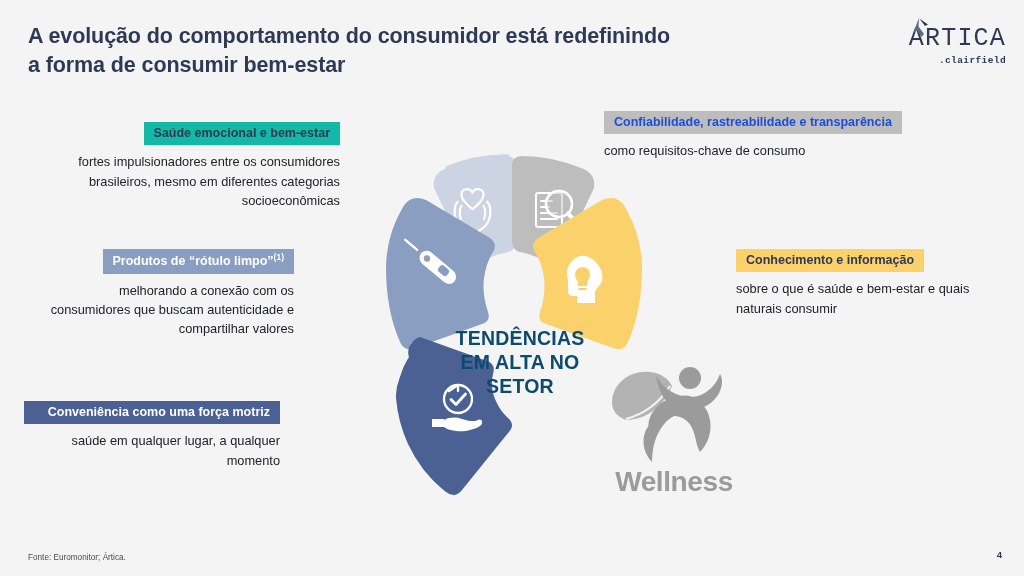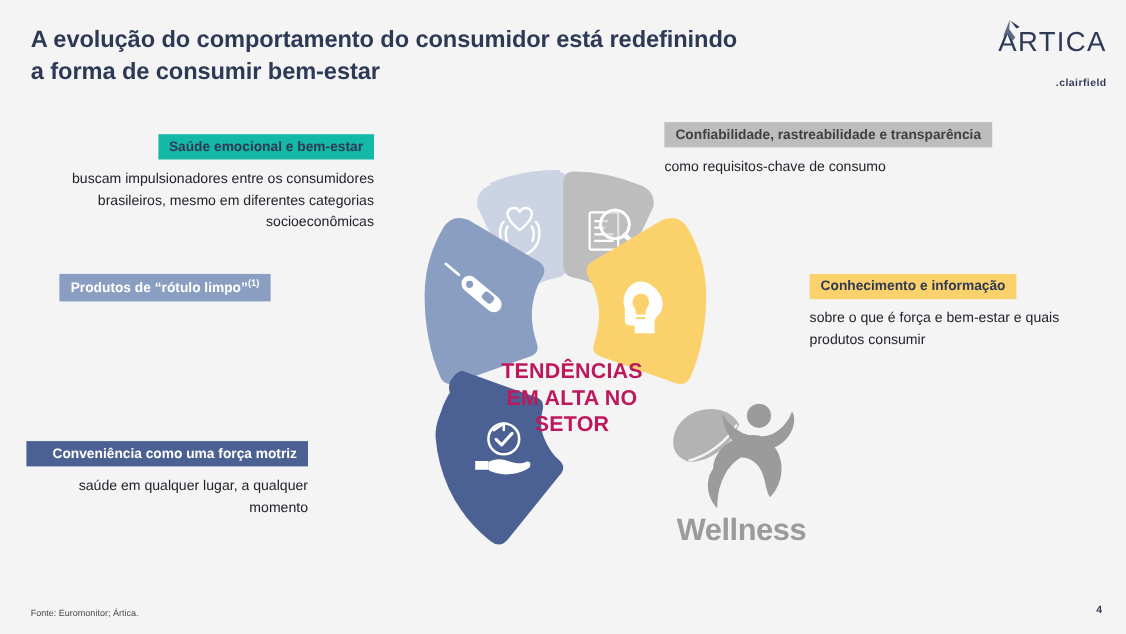--- a/index.html
+++ b/index.html
@@ -27,35 +27,35 @@
     letter-spacing: -0.1px;
   }
   #logo {
     position: absolute;
     right: 18px; top: 26px;
     width: 118px; height: 46px;
     text-align: right;
   }
   #logo .logo-word {
     position: relative;
-    font-family: Liberation Sans, sans-serif;
+    font-family: Liberation Mono, monospace;
     font-size: 25px;
     letter-spacing: 1.2px;
     color: #2e3a55;
     line-height: 1;
     display: inline-block;
   }
   #logo .logo-mark {
     position: absolute;
     left: -3px; top: -9px;
     width: 26px; height: 24px;
   }
   #logo .logo-sub {
     display: block;
-    margin-top: 20px;
+    margin-top: 5px;
     font-size: 9.5px;
     font-weight: bold;
     letter-spacing: 0.4px;
     color: #2e3a55;
   }
 
   
   #diagram {
     position: absolute;
     left: 284px; top: 128px;
@@ -64,21 +64,21 @@
   #diagram svg { display: block; width: 460px; height: 390px; }
 
   #center-label {
     position: absolute;
     left: 430px; top: 327px;
     width: 180px;
     text-align: center;
     font-size: 19.5px;
     font-weight: bold;
     line-height: 1.22;
-    color: #be185d;
+    color: #0c4a6e;
     letter-spacing: 0.2px;
   }
 
   
   #wellness {
     position: absolute;
     left: 604px; top: 358px;
     width: 140px; height: 145px;
   }
   #wellness svg { display: block; }
@@ -108,29 +108,29 @@
     color: #20232a;
   }
   .sup { font-size: 8.5px; vertical-align: super; }
 
   
   .align-right { text-align: right; }
   .align-left  { text-align: left; }
 
   
   .head-lightblue { background: #14b8a6; color: #2e3a55; }
-  .head-gray      { background: #bdbdbd; color: #404040; }
+  .head-gray      { background: #bdbdbd; color: #1d4ed8; }
   .head-blue      { background: #8a9ec2; color: #ffffff; }
   .head-yellow    { background: #fbd16b; color: #2e3a55; }
   .head-navy      { background: #4c6193; color: #ffffff; padding-left: 24px; }
 
   
   #cal-saude  { left:  40px; top: 122px; width: 300px; }
   #cal-conf   { left: 604px; top: 111px; width: 330px; }
-  #cal-rotulo { left:  21px; top: 249px; width: 258px; text-align: center; }
+  #cal-rotulo { left:  36px; top: 249px; width: 258px; }
   #cal-conhec { left: 736px; top: 249px; width: 260px; }
   #cal-conven { left:  18px; top: 401px; width: 262px; }
 
   
   #footnote {
     position: absolute;
     left: 28px; bottom: 12px;
     font-size: 8.2px;
     line-height: 1.45;
     color: #4a4a4a;
@@ -262,35 +262,36 @@
       <path d="M86 38 C96 42 104 50 106 62 C108 74 104 86 96 94 C92 88 92 78 88 70
                C85 63 78 58 70 58 C60 58 52 64 46 74 C42 66 46 54 56 46 C64 40 76 36 86 38 Z" fill="#9b9b9b"></path>
       <path d="M70 58 C62 62 56 70 52 80 C49 88 48 96 48 104 C42 98 38 88 40 78
                C42 68 50 60 62 57 Z" fill="#9b9b9b"></path>
     </svg>
     <div class="w-text">Wellness</div>
   </div>
 
   <div class="callout align-right" id="cal-saude">
     <div class="cal-head head-lightblue">Saúde emocional e bem-estar</div>
-    <div class="cal-body">buscam impulsionadores entre os consumidores brasileiros, mesmo em diferentes categorias socioeconômicas</div>
+    <div class="cal-body">fortes impulsionadores entre os consumidores brasileiros, mesmo em diferentes categorias socioeconômicas</div>
   </div>
 
   <div class="callout align-left" id="cal-conf">
     <div class="cal-head head-gray">Confiabilidade, rastreabilidade e transparência</div>
     <div class="cal-body">como requisitos-chave de consumo</div>
   </div>
 
   <div class="callout align-right" id="cal-rotulo">
     <div class="cal-head head-blue"><span>Produtos de “rótulo limpo”</span><span class="sup">(1)</span></div>
+    <div class="cal-body">melhorando a conexão com os consumidores que buscam autenticidade e compartilhar valores</div>
   </div>
 
   <div class="callout align-left" id="cal-conhec">
     <div class="cal-head head-yellow">Conhecimento e informação</div>
-    <div class="cal-body">sobre o que é força e bem-estar e quais produtos consumir</div>
+    <div class="cal-body">sobre o que é saúde e bem-estar e quais naturais consumir</div>
   </div>
 
   <div class="callout align-right" id="cal-conven">
     <div class="cal-head head-navy">Conveniência como uma força motriz</div>
     <div class="cal-body">saúde em qualquer lugar, a qualquer momento</div>
   </div>
 
   <div id="footnote">
     <div>Fonte: Euromonitor; Ártica.</div>
   </div>

